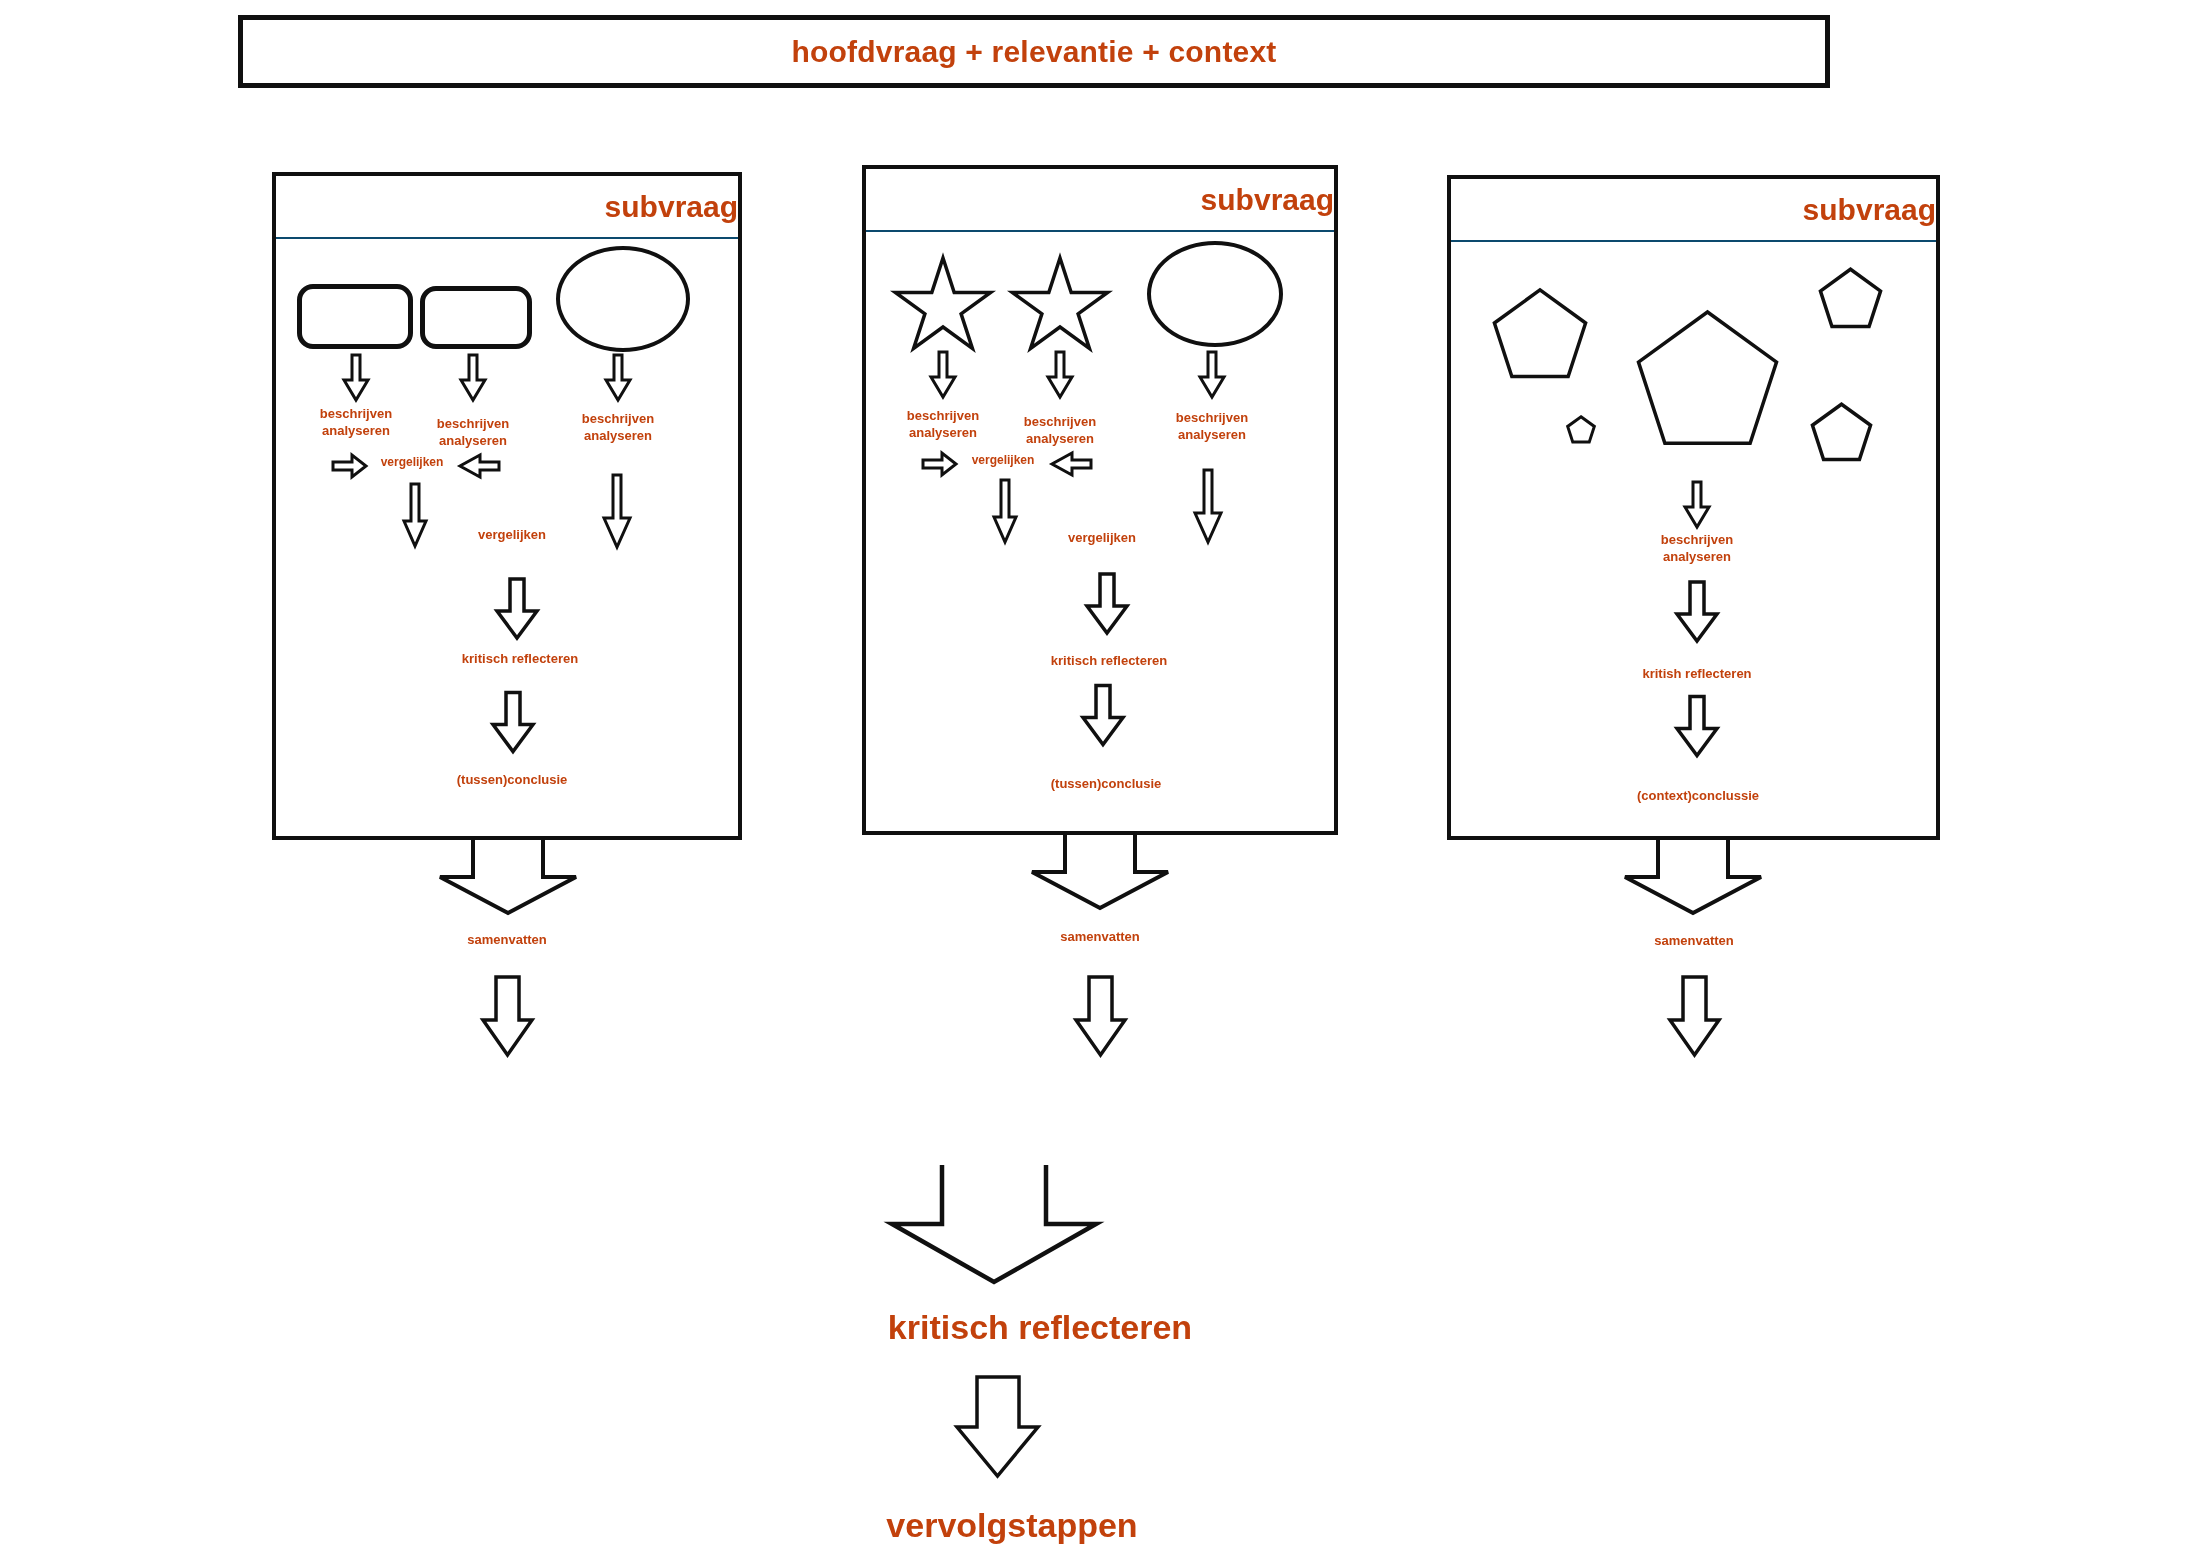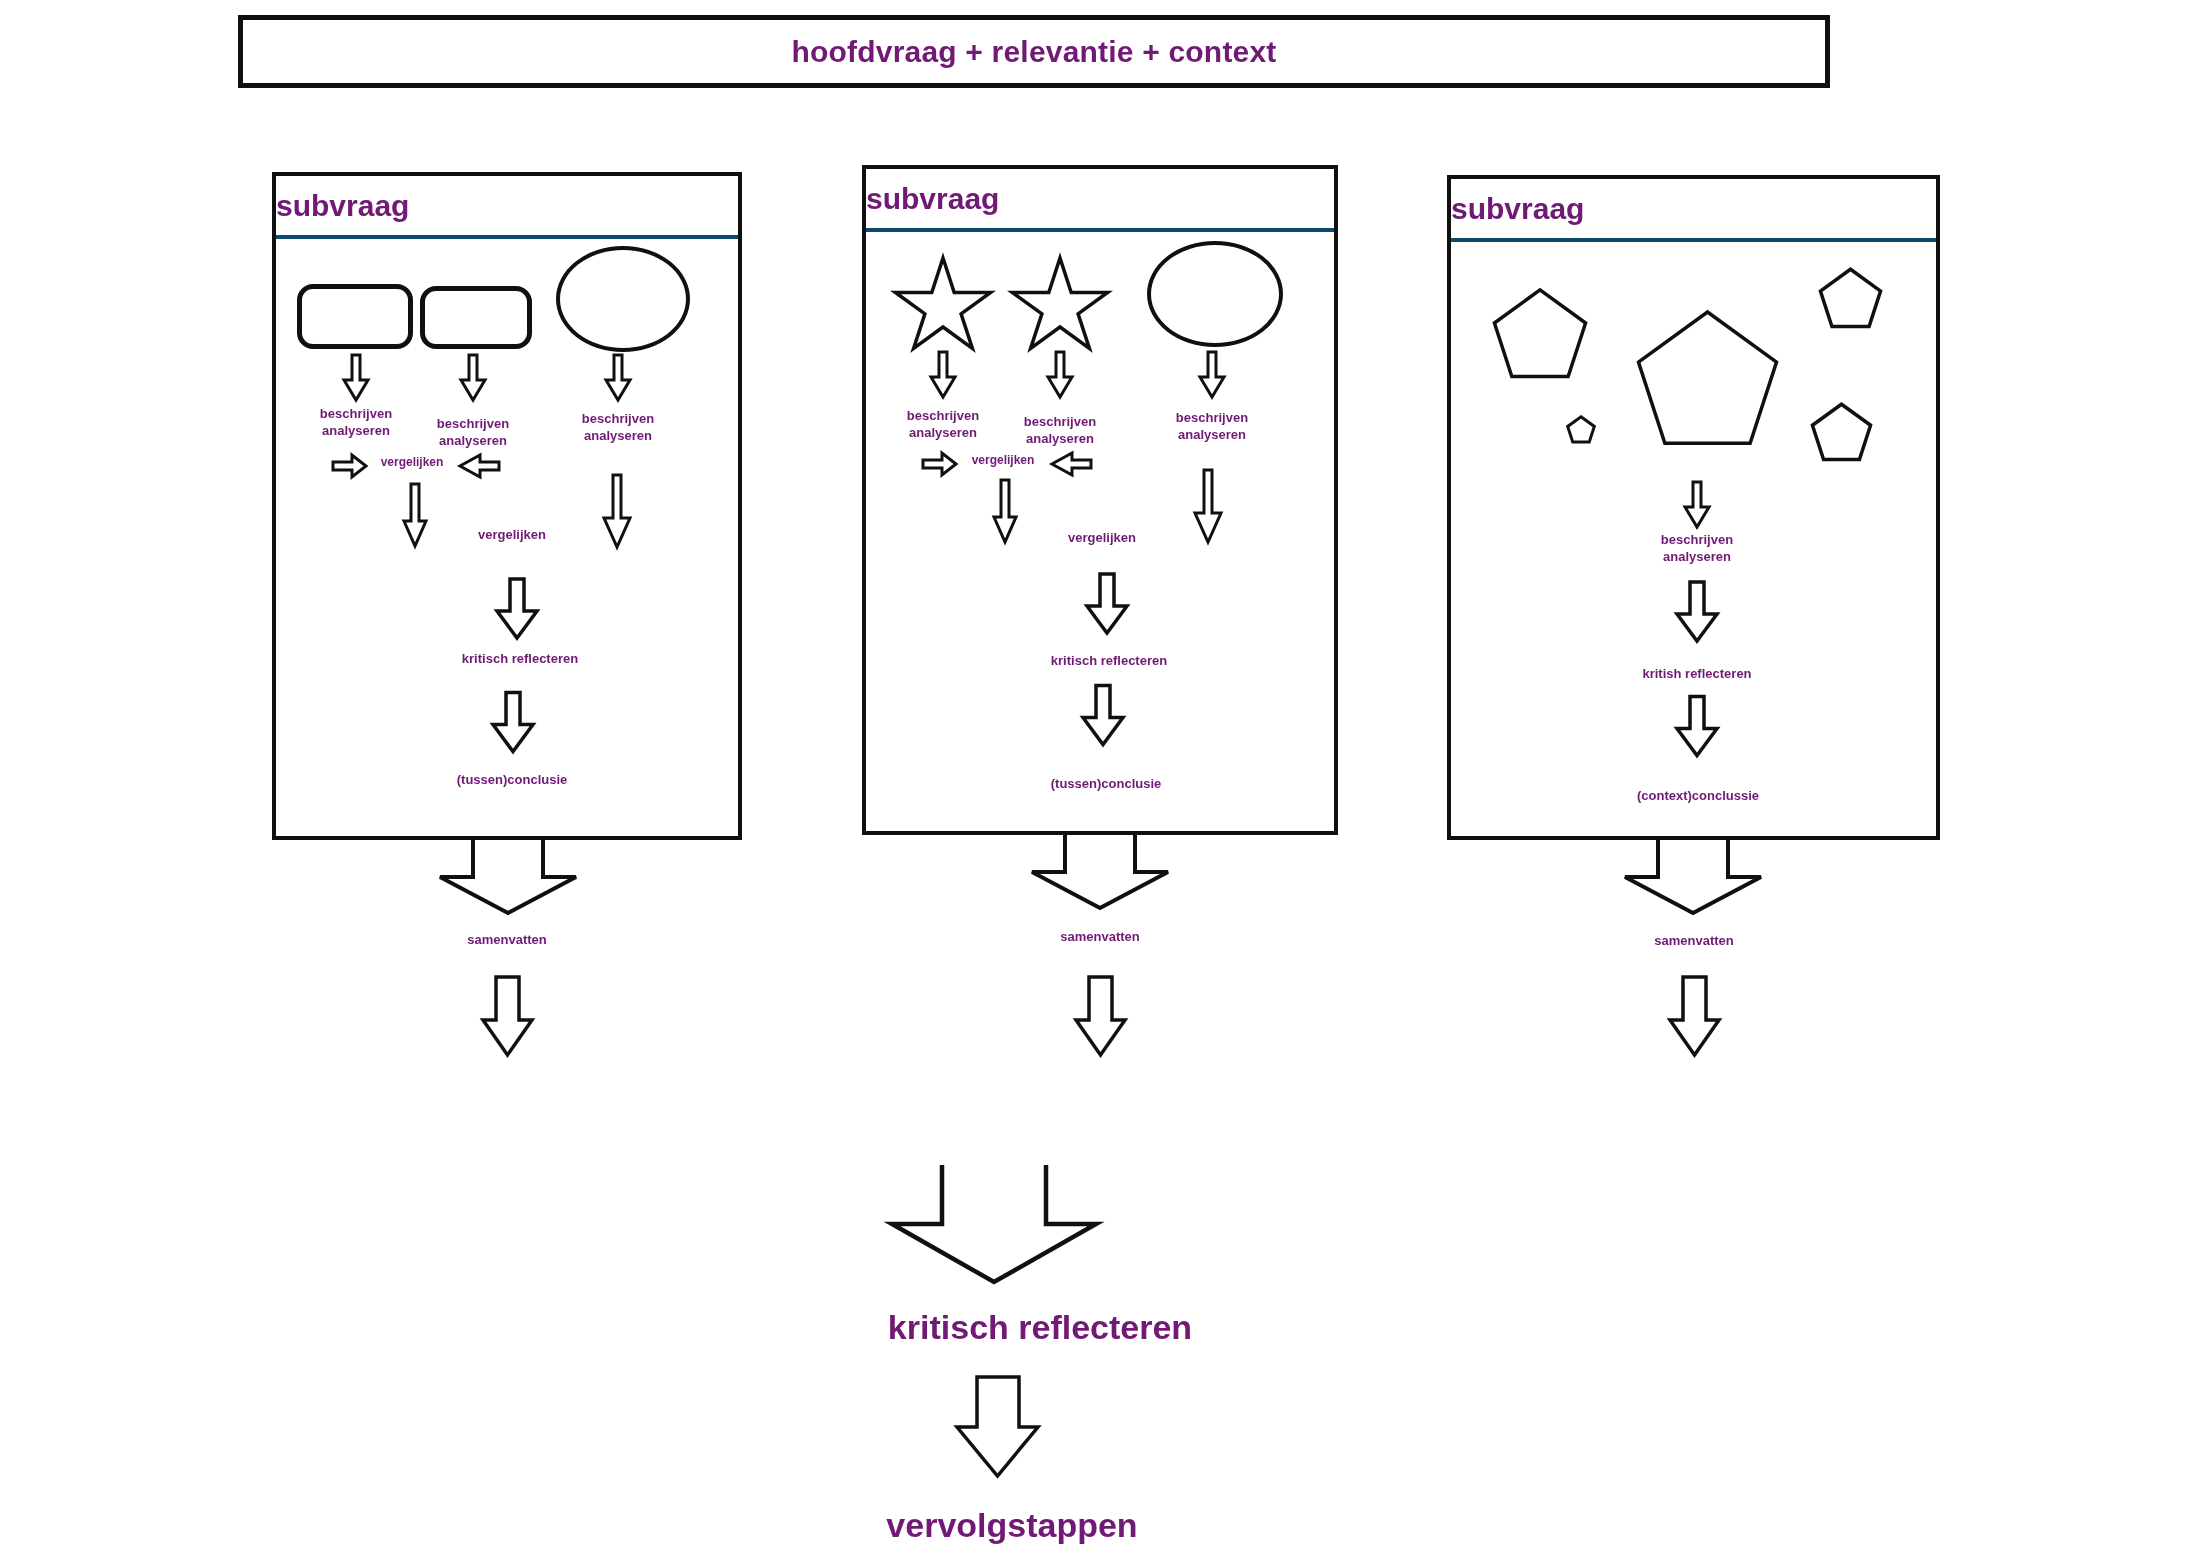--- a/index.html
+++ b/index.html
@@ -1,26 +1,26 @@
 <!DOCTYPE html>
 <html><head>
 <meta charset="utf-8">
 <style>
   html,body{margin:0;padding:0;background:#fff;}
   #canvas{
     position:relative;width:2197px;height:1554px;background:#ffffff;
-    font-family:"Liberation Sans", sans-serif;color:#701a75;overflow:hidden;border-radius:18px;
+    font-family:"Liberation Sans", sans-serif;color:#c2410c;overflow:hidden;border-radius:18px;
   }
   .abs{position:absolute;}
   .frame{border:4px solid #101010;background:#fff;box-sizing:border-box;}
   .bar{border:5px solid #101010;background:#fff;box-sizing:border-box;
        display:flex;align-items:center;justify-content:center;}
   .bar-title{font-weight:bold;font-size:30px;letter-spacing:0.2px;}
-  .box-header{height:63px;border-bottom:4px solid #0c4a6e;display:flex;
-       align-items:center;justify-content:flex-start;box-sizing:border-box;}
+  .box-header{height:63px;border-bottom:2px solid #0c4a6e;display:flex;
+       align-items:center;justify-content:flex-end;box-sizing:border-box;}
   .box-header span{font-weight:bold;font-size:30px;}
   .box-content{position:relative;width:100%;}
   .lbl{position:absolute;font-weight:bold;font-size:13px;line-height:1.3;
        text-align:center;white-space:pre-line;transform:translateX(-50%);}
   .lbl-sm{font-size:12px;}
   .big-text{position:absolute;font-weight:bold;font-size:34px;
        transform:translateX(-50%);white-space:nowrap;}
   .rrect{border:5px solid #101010;border-radius:16px;background:#fff;box-sizing:border-box;}
   .ellipse{border:4px solid #101010;border-radius:50%;background:#fff;box-sizing:border-box;}
   svg{display:block;overflow:visible;}

